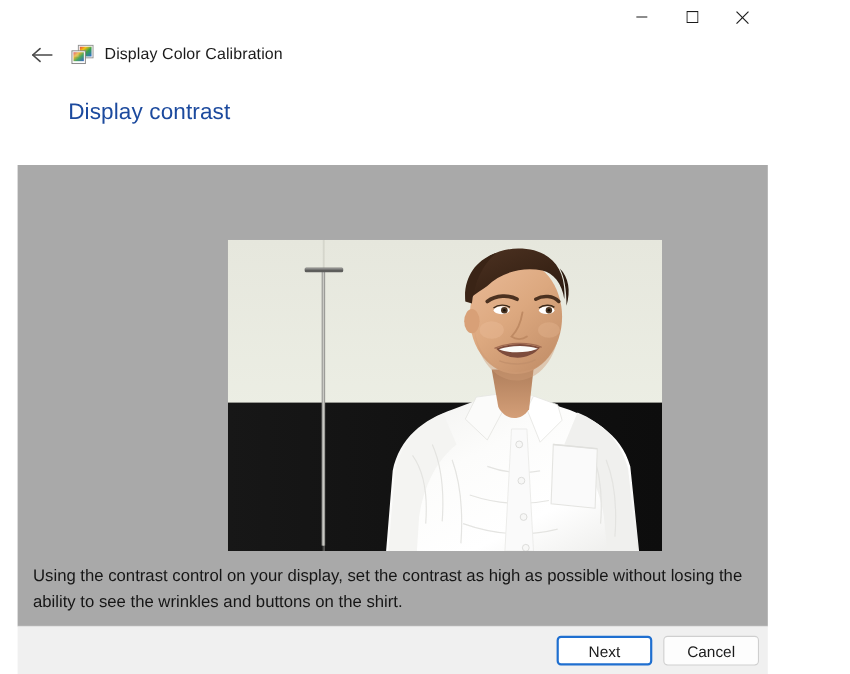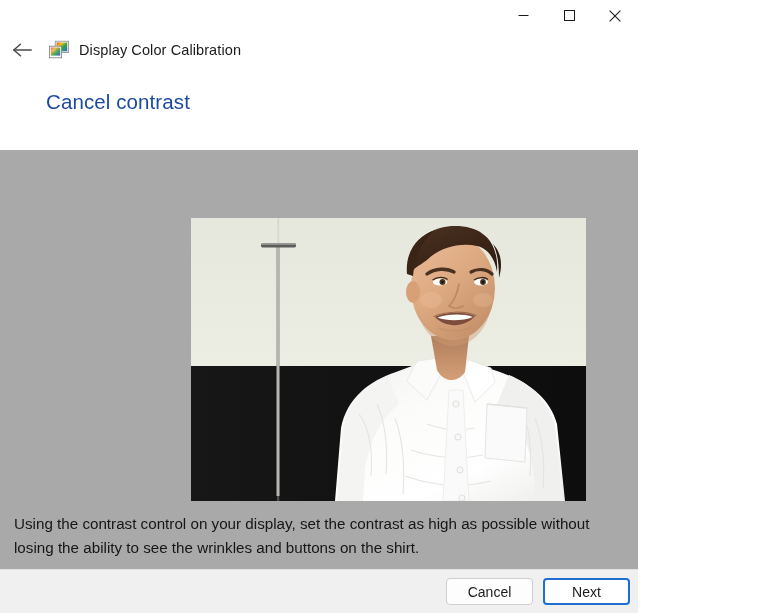--- a/index.html
+++ b/index.html
@@ -12,25 +12,26 @@
 
   body {
     font-family: "Liberation Sans", sans-serif;
     background: #ffffff;
     color: #1a1a1a;
     -webkit-font-smoothing: antialiased;
   }
 
   .window {
     position: relative;
-    width: 638px;
+    width: 698px;
     height: 613px;
     background: #ffffff;
     display: flex;
     flex-direction: column;
+    padding-left: 16px;
   }
 
   
   .titlebar {
     position: relative;
     height: 31px;
     flex: 0 0 31px;
     background: #ffffff;
     display: flex;
     justify-content: flex-end;
@@ -220,21 +221,21 @@
 
       <rect x="1.4" y="7.2" width="12.2" height="11.6" fill="#fbfbfb" stroke="#7d7d7d" stroke-width="0.8"></rect>
       <rect x="2.8" y="8.5" width="9.4" height="8.1" fill="url(#scrFront)"></rect>
       <rect x="2.8" y="8.5" width="4.7" height="4.05" fill="#ffffff" opacity="0.22"></rect>
     </svg>
 
     <div class="app-title">Display Color Calibration</div>
   </div>
 
   <div class="heading-area">
-    <h1 class="page-title">Cancel contrast</h1>
+    <h1 class="page-title">Display contrast</h1>
   </div>
 
   <div class="stage">
 
     <div class="photo-frame">
       <svg viewBox="0 0 395 283" preserveAspectRatio="none" aria-hidden="true">
         <defs>
           <linearGradient id="wallGrad" x1="0" y1="0" x2="0" y2="1">
             <stop offset="0%" stop-color="#e6e7dd"></stop>
             <stop offset="55%" stop-color="#eceee4"></stop>
@@ -368,17 +369,17 @@
           <ellipse cx="240" cy="82" rx="11" ry="8" fill="#e9bb96" opacity="0.45"></ellipse>
           <ellipse cx="292" cy="82" rx="10" ry="7" fill="#e9bb96" opacity="0.35"></ellipse>
         </g>
       </svg>
     </div>
 
     <p class="caption">Using the contrast control on your display, set the contrast as high as possible without losing the ability to see the wrinkles and buttons on the shirt.</p>
   </div>
 
   <div class="footer">
+    <button class="btn default">Next</button>
     <button class="btn">Cancel</button>
-    <button class="btn default">Next</button>
   </div>
 
 </div>
 
 </body></html>

